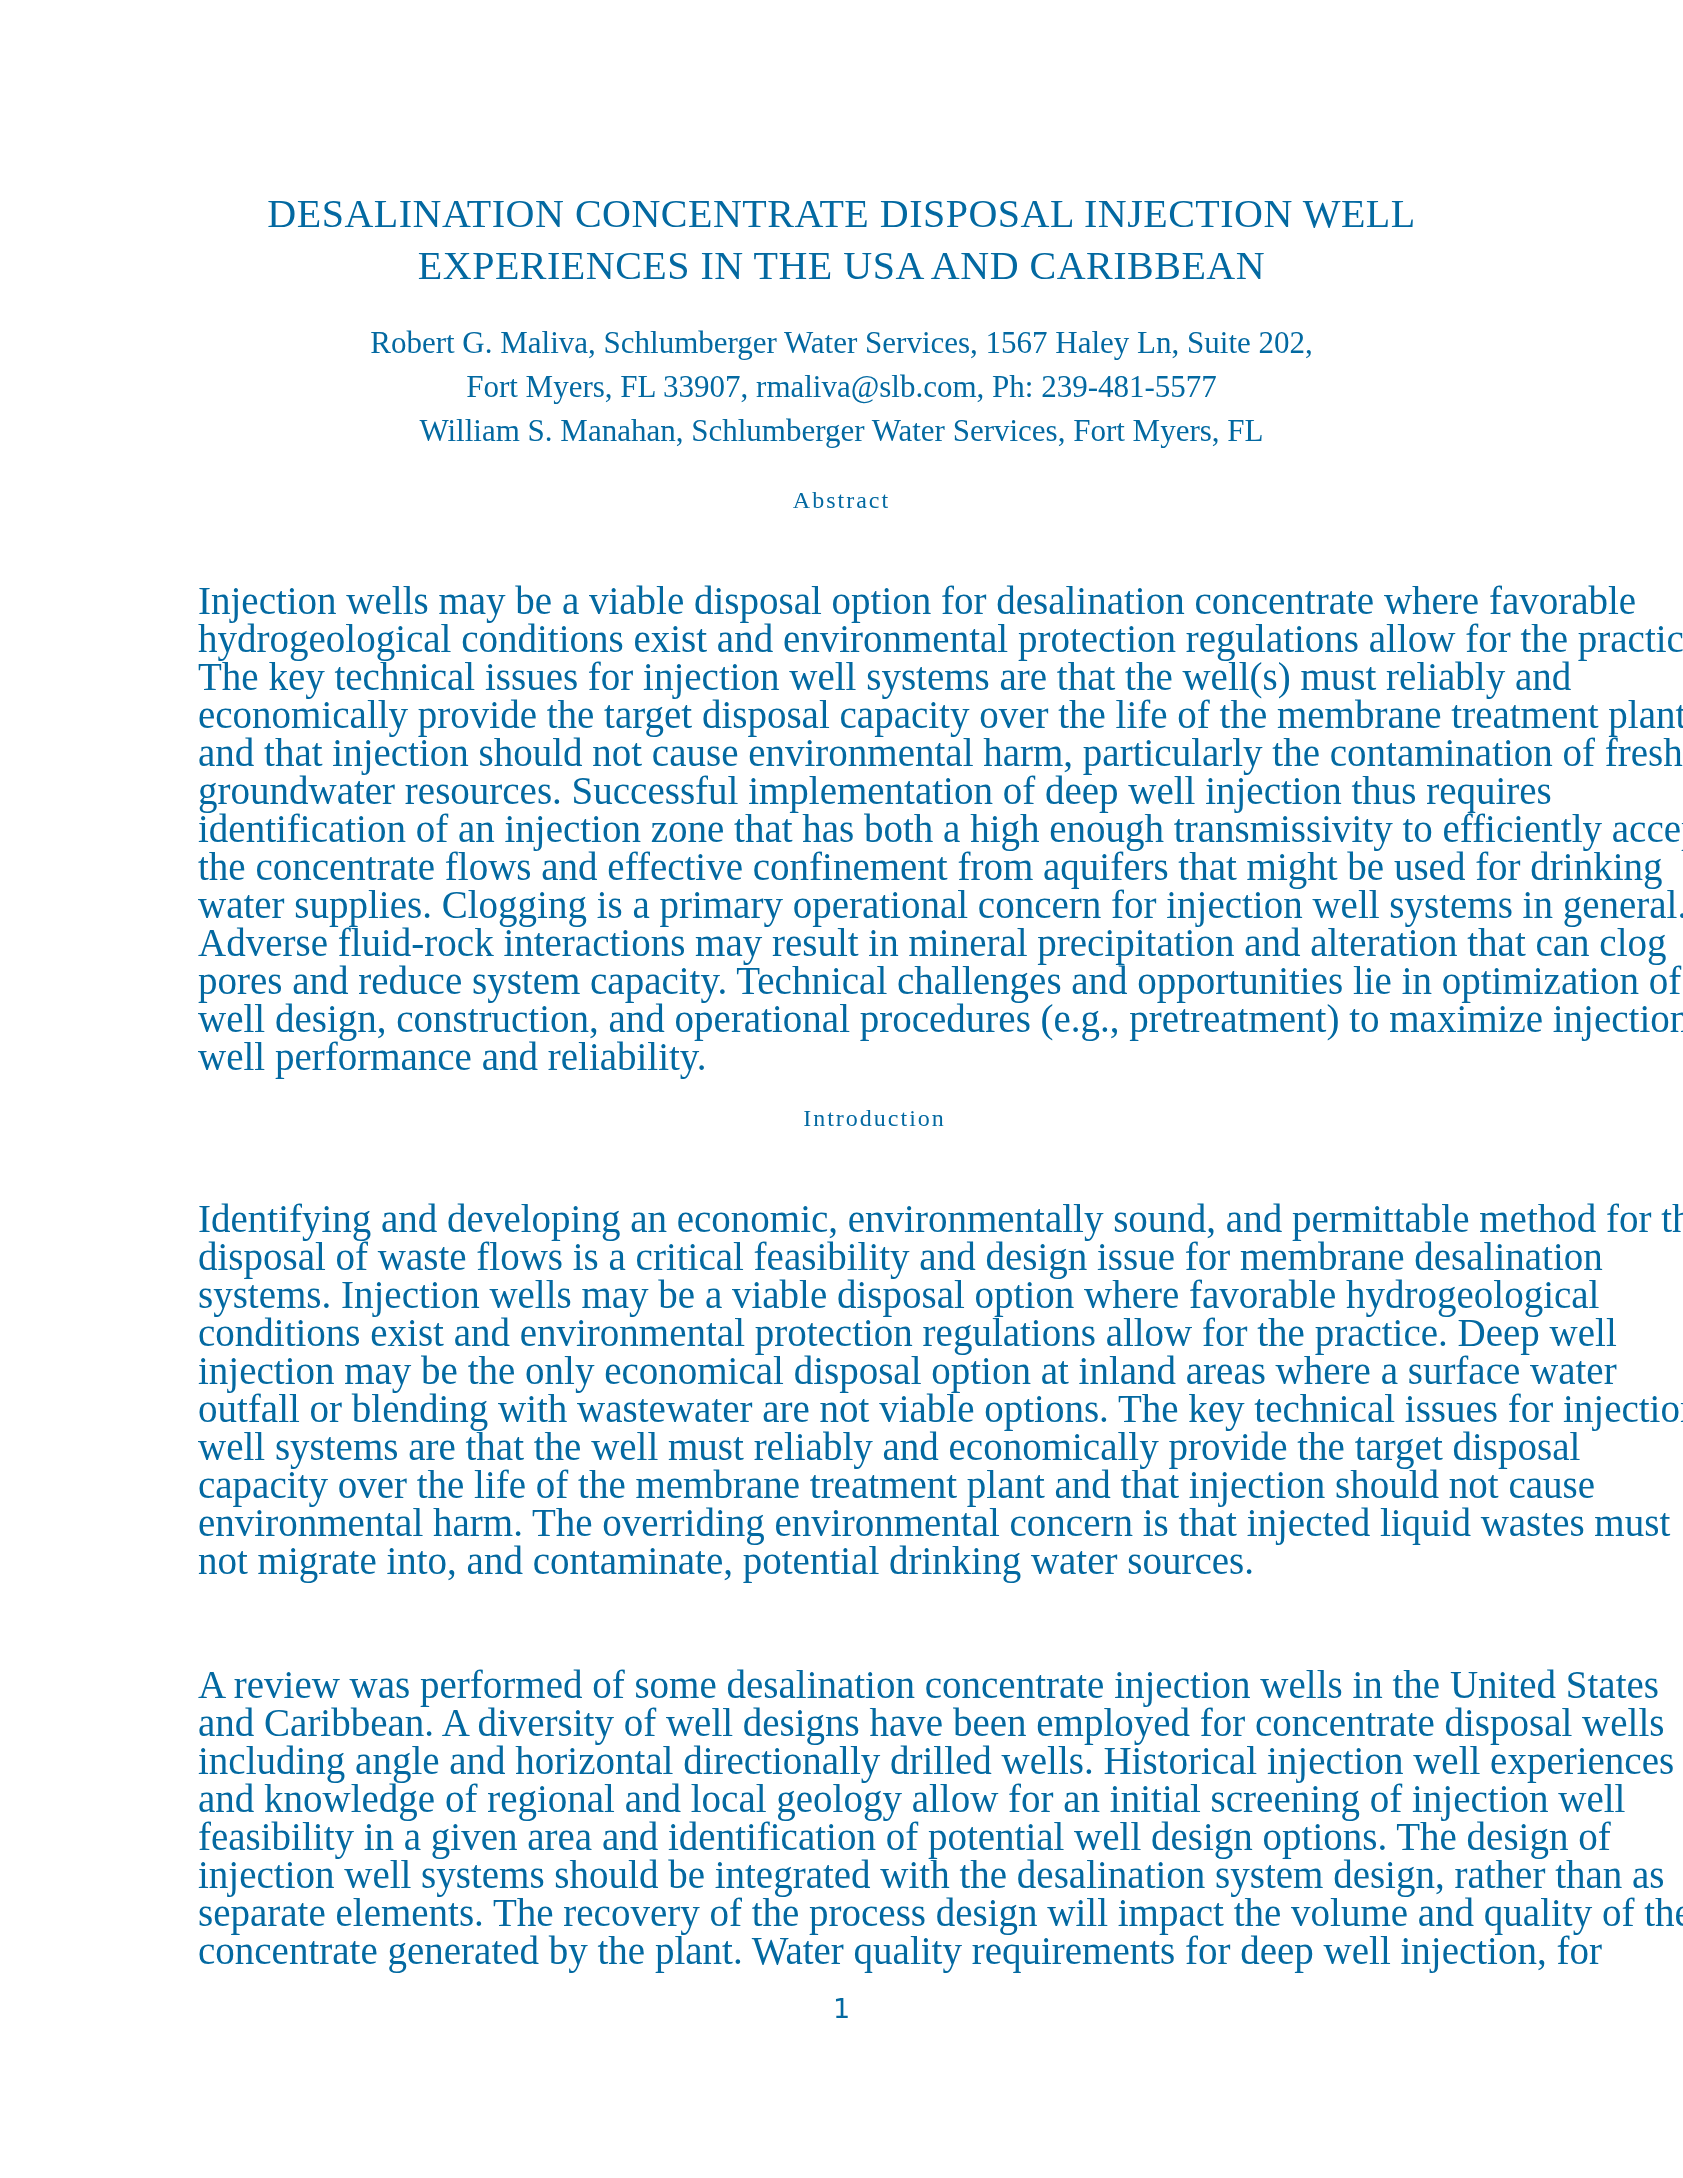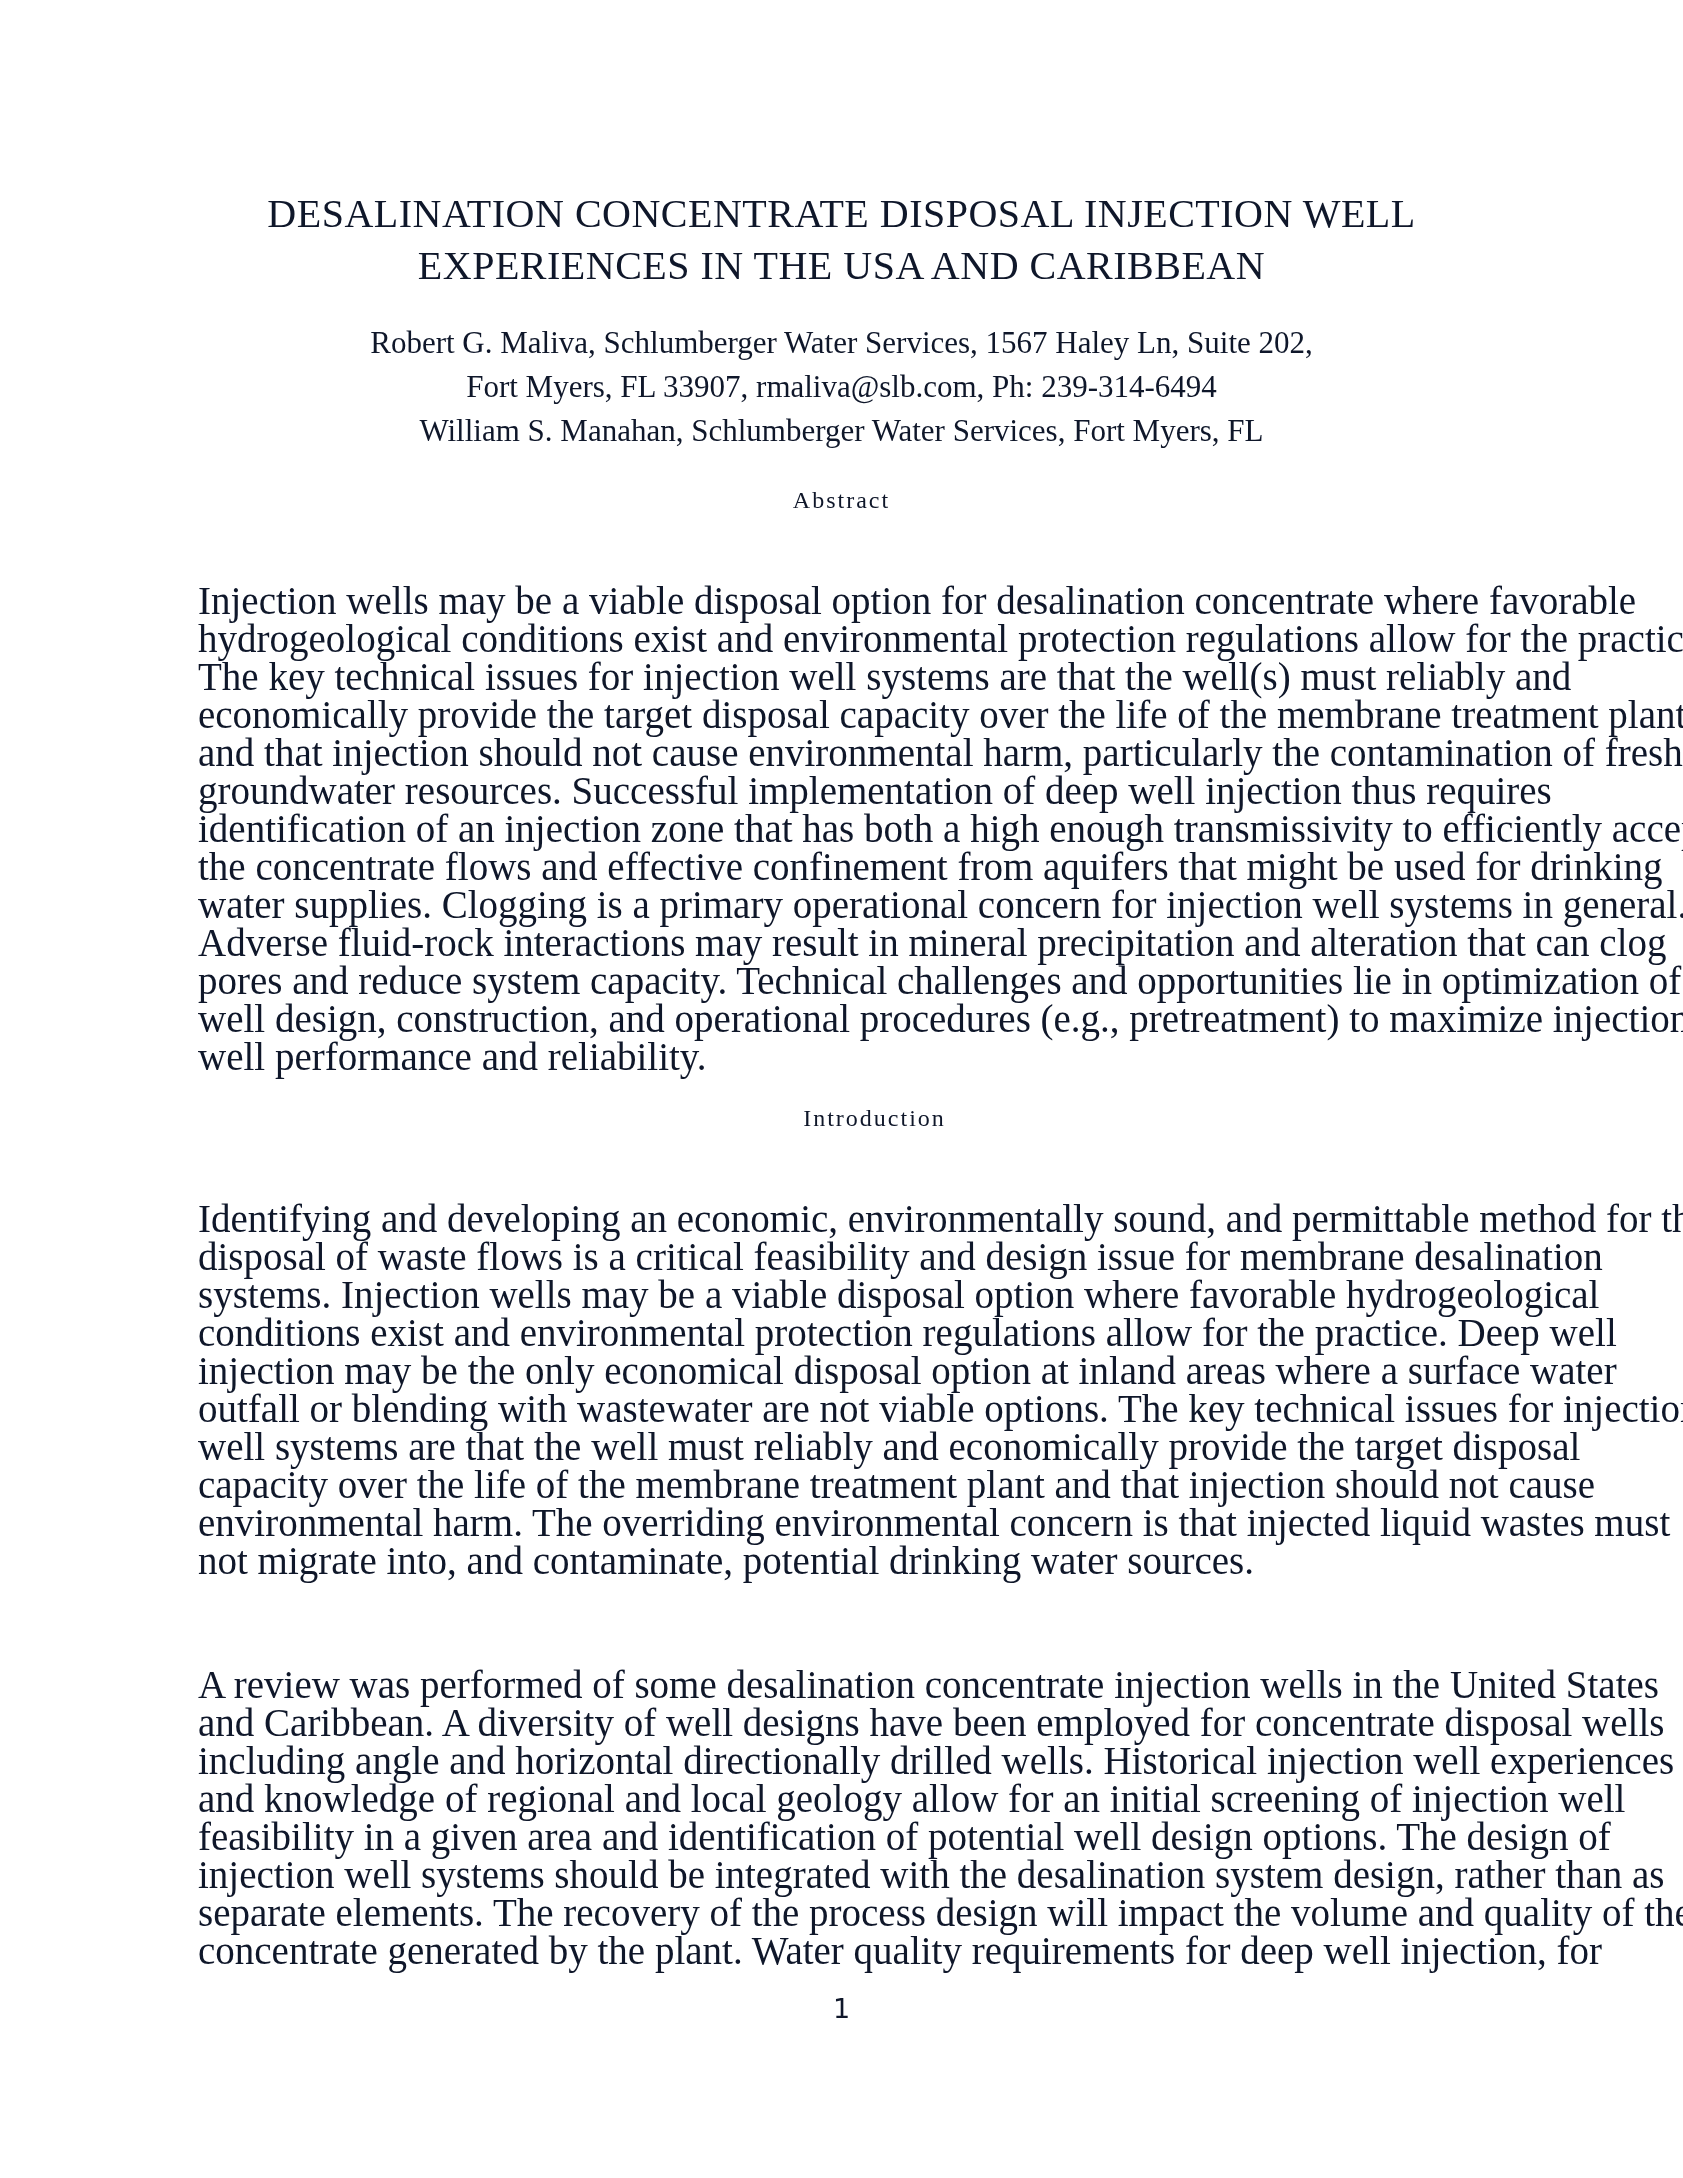--- a/index.html
+++ b/index.html
@@ -5,21 +5,21 @@
   html, body {
     margin: 0;
     padding: 0;
     background: #ffffff;
   }
   .page {
     position: relative;
     width: 1683px;
     height: 2178px;
     background: #ffffff;
-    color: #0f172a;
+    color: #0369a1;
     font-family: "Liberation Serif", "DejaVu Serif", serif;
     overflow: hidden;
   }
   .centered {
     position: absolute;
     left: 0;
     width: 100%;
     text-align: center;
   }
   .doc-title {
@@ -74,21 +74,21 @@
 </style>
 </head>
 <body>
 
 <div class="page">
 
   <div class="centered doc-title">DESALINATION CONCENTRATE DISPOSAL INJECTION WELL
 EXPERIENCES IN THE USA AND CARIBBEAN</div>
 
   <div class="centered author-block">Robert G. Maliva, Schlumberger Water Services, 1567 Haley Ln, Suite 202,
-Fort Myers, FL 33907, rmaliva@slb.com, Ph: 239-314-6494
+Fort Myers, FL 33907, rmaliva@slb.com, Ph: 239-481-5577
 William S. Manahan, Schlumberger Water Services, Fort Myers, FL</div>
 
   <div class="centered section-heading abstract-heading">Abstract</div>
 
   <div class="body-par abstract-par">Injection wells may be a viable disposal option for desalination concentrate where favorable
 hydrogeological conditions exist and environmental protection regulations allow for the practice.
 The key technical issues for injection well systems are that the well(s) must reliably and
 economically provide the target disposal capacity over the life of the membrane treatment plant,
 and that injection should not cause environmental harm, particularly the contamination of fresh
 groundwater resources. Successful implementation of deep well injection thus requires

